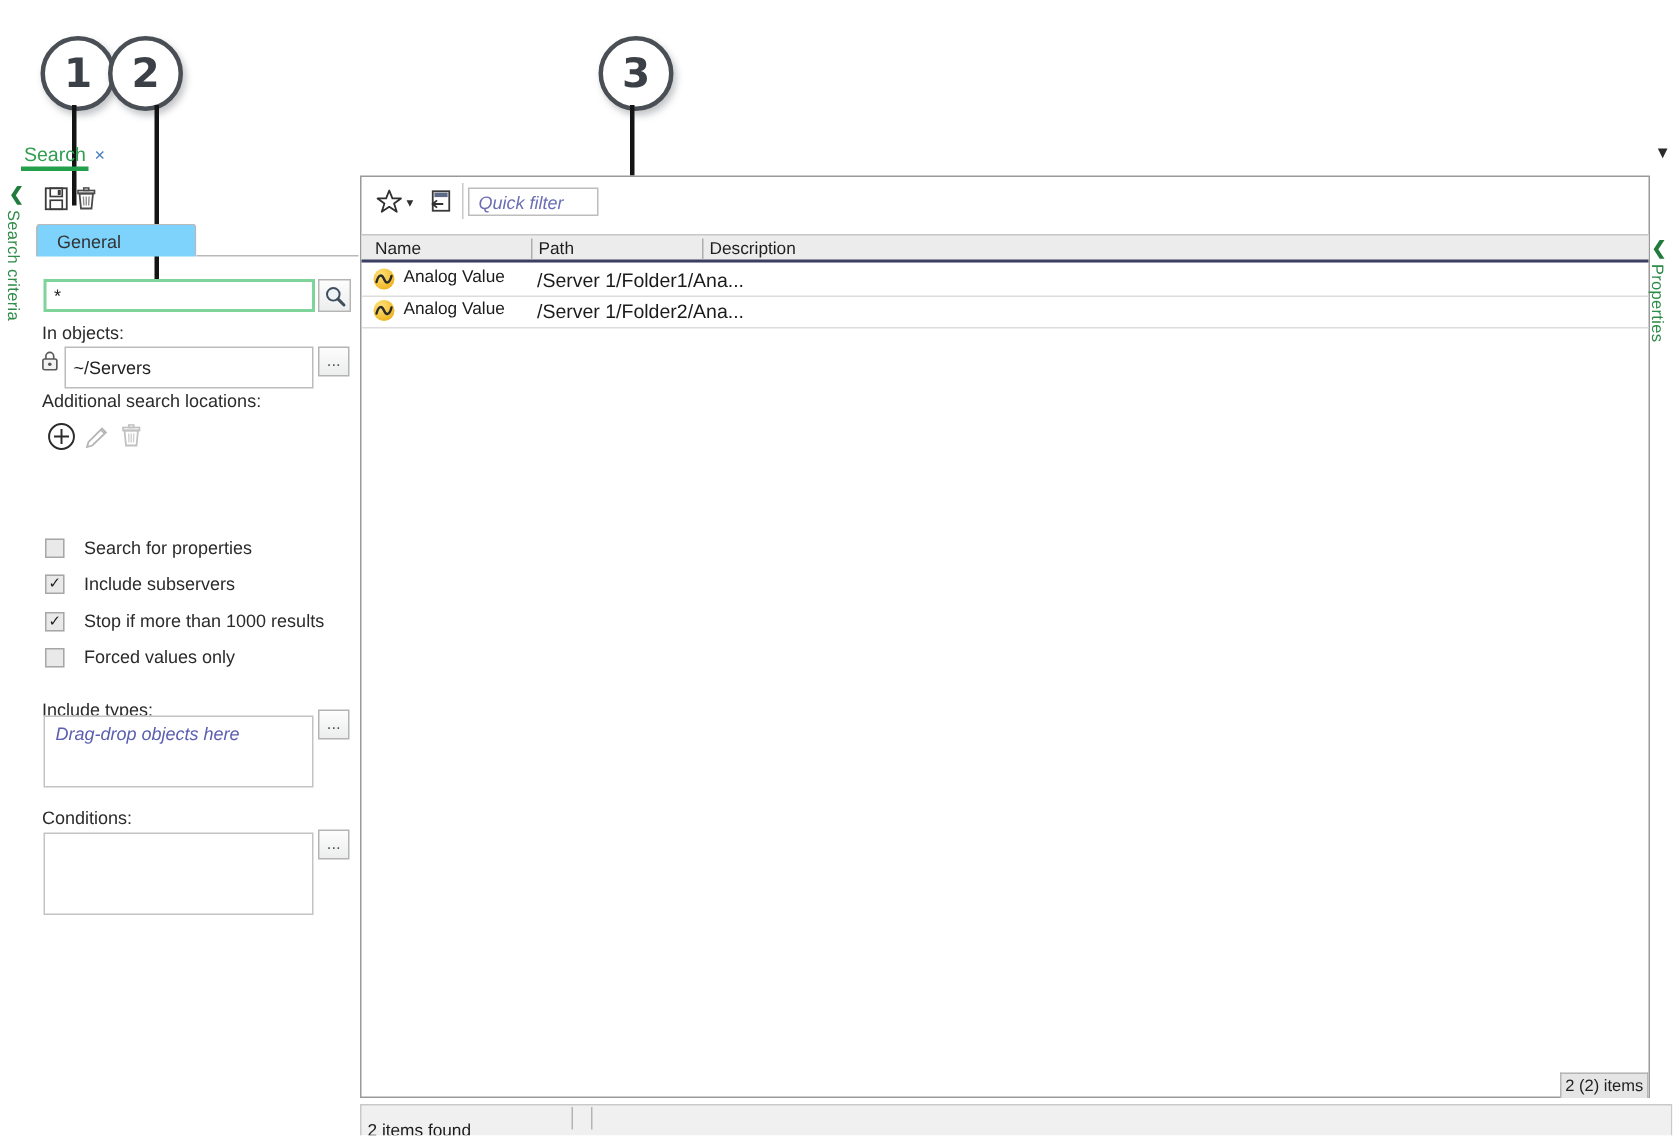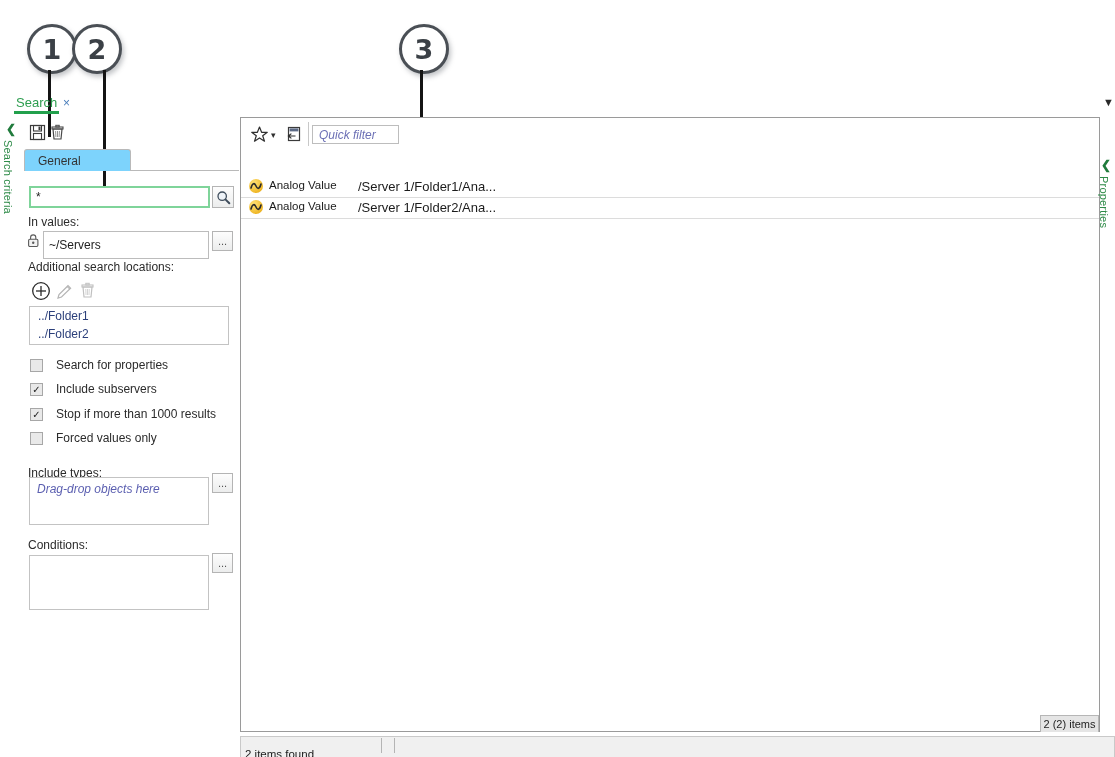--- a/index.html
+++ b/index.html
@@ -308,21 +308,21 @@
   <div class="txtinput green" style="left:29px;top:186px;width:181px;height:22px;">
     <span>*</span>
   </div>
   <div class="sqbtn" style="left:212px;top:186px;width:22px;height:22px;">
     <svg width="15" height="15" viewBox="0 0 15 15">
       <circle cx="6.2" cy="6.2" r="4.2" fill="#eef3f8" stroke="#3f4d5c" stroke-width="1.3"></circle>
       <line x1="9.4" y1="9.4" x2="13.3" y2="13.3" stroke="#3f4d5c" stroke-width="2" stroke-linecap="round"></line>
     </svg>
   </div>
 
-  <div class="lbl" style="left:28px;top:215px;">In values:</div>
+  <div class="lbl" style="left:28px;top:215px;">In objects:</div>
   <div class="iconbtn" style="left:25px;top:232px;width:16px;height:16px;">
     <svg width="15" height="15" viewBox="0 0 15 15">
       <path d="M4.6 6.5 v-2 a2.6 2.6 0 0 1 5.2 0 v2" fill="none" stroke="#5a5a5a" stroke-width="1.1"></path>
       <rect x="2.6" y="6.3" width="9.3" height="7.2" rx="1.2" fill="#f2f2f2" stroke="#5a5a5a" stroke-width="1.1"></rect>
       <circle cx="7.2" cy="9.8" r="1.2" fill="#5a5a5a"></circle>
     </svg>
   </div>
   <div class="txtinput" style="left:43px;top:231px;width:166px;height:28px;">
     <span>~/Servers</span>
   </div>
@@ -349,24 +349,20 @@
     <svg width="17" height="17" viewBox="0 0 17 17">
       <path d="M4 5 h9 l-1 10 h-7 z" fill="none" stroke="#c0c0c0" stroke-width="1.2"></path>
       <rect x="3" y="3" width="11" height="2" fill="none" stroke="#c0c0c0" stroke-width="1.1"></rect>
       <rect x="6.8" y="1.3" width="3.4" height="1.7" fill="none" stroke="#c0c0c0" stroke-width="1"></rect>
       <line x1="6.8" y1="7" x2="7" y2="13" stroke="#cfcfcf" stroke-width="0.9"></line>
       <line x1="8.5" y1="7" x2="8.5" y2="13" stroke="#cfcfcf" stroke-width="0.9"></line>
       <line x1="10.2" y1="7" x2="10" y2="13" stroke="#cfcfcf" stroke-width="0.9"></line>
     </svg>
   </div>
 
-  <div class="listbox" style="left:29px;top:306px;width:200px;height:39px;">
-    <div class="row">../Folder1</div>
-    <div class="row">../Folder2</div>
-  </div>
 
   <div class="cbrow" style="left:30px;top:358px;">
     <span class="cbox"></span>
     <span class="cl">Search for properties</span>
   </div>
   <div class="cbrow" style="left:30px;top:382px;">
     <span class="cbox">✓</span>
     <span class="cl">Include subservers</span>
   </div>
   <div class="cbrow" style="left:30px;top:407px;">
@@ -407,20 +403,27 @@
       <rect x="4.5" y="2.5" width="11" height="13" fill="none" stroke="#3a3a3a" stroke-width="1.2"></rect>
       <rect x="5.6" y="3.4" width="8.8" height="3" fill="#5c6a86"></rect>
       <path d="M11.5 11 H5 M7.4 8.6 L4.3 11 L7.4 13.4" fill="none" stroke="#2f2f2f" stroke-width="1.2" stroke-linejoin="round"></path>
     </svg>
   </div>
   <div class="toolbarsep" style="left:308px;top:122px;height:24px;"></div>
   <div class="qfilter" style="left:312px;top:125px;width:87px;height:19px;">
     <span>Quick filter</span>
   </div>
 
+  <div class="colhead" style="left:241px;top:156px;width:858px;height:19px;">
+    <span class="ch" style="left:9px;">Name</span>
+    <span class="ch" style="left:118px;">Path</span>
+    <span class="ch" style="left:232px;">Description</span>
+    <span class="coldiv" style="left:113px;"></span>
+    <span class="coldiv" style="left:227px;"></span>
+  </div>
 
   <div style="position:absolute;left:241px;top:176px;width:858px;">
     <div class="grow" style="top:0;">
       <span class="avicon">
         <svg width="14" height="14" viewBox="0 0 14 14" style="display:block">
           <path d="M2 9 C3.4 3.6, 5.6 3.6, 7 7 C8.4 10.4, 10.6 10.4, 12 5" fill="none" stroke="#2b2b2b" stroke-width="1.6" stroke-linecap="round"></path>
         </svg>
       </span>
       <span class="nm">Analog Value</span>
       <span class="pt">/Server 1/Folder1/Ana...</span>

